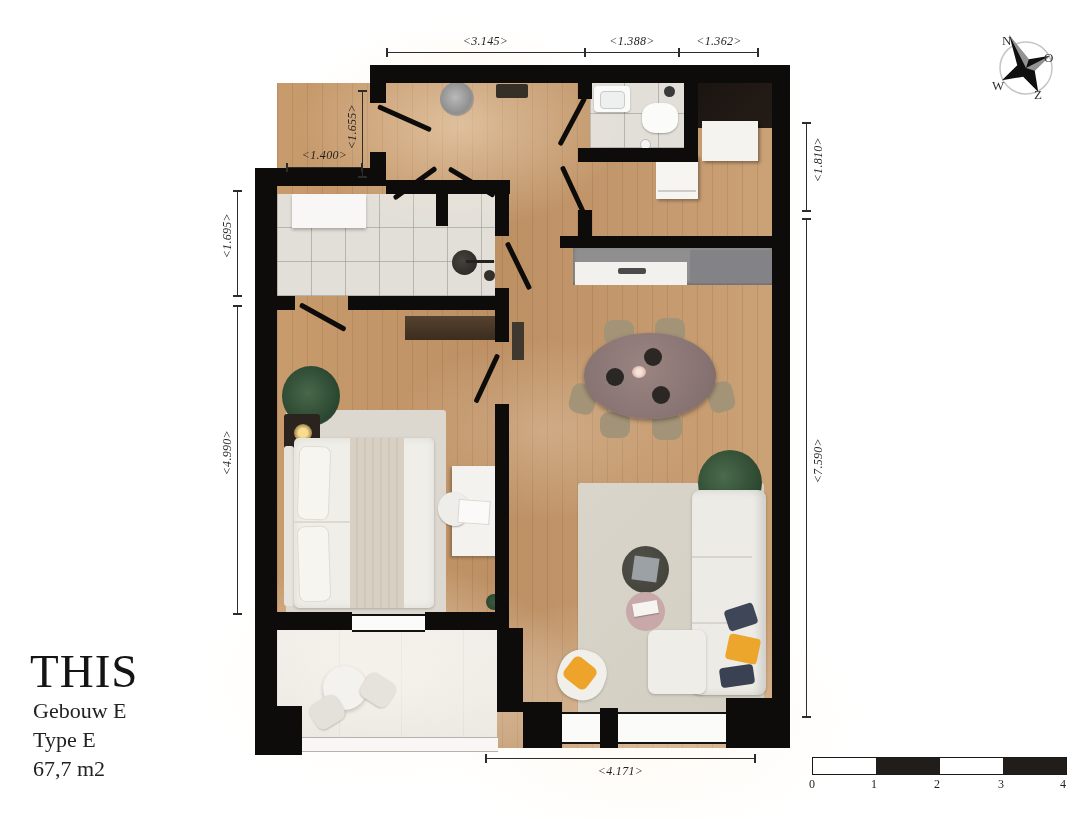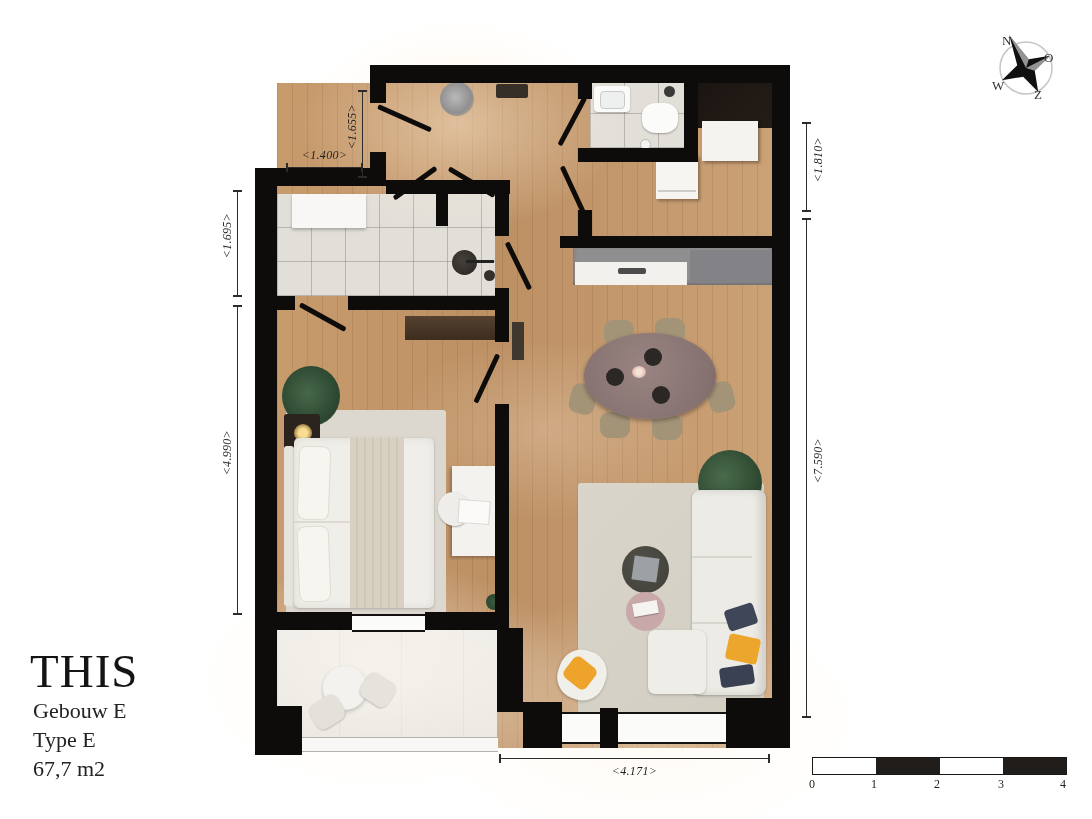--- a/index.html
+++ b/index.html
@@ -166,20 +166,30 @@
 
   <div class="door-leaf" style="left:378px;top:104px;width:58px;transform:rotate(24deg);"></div>
   <div class="door-leaf" style="left:394px;top:196px;width:52px;transform:rotate(-36deg);"></div>
   <div class="door-leaf" style="left:449px;top:166px;width:53px;transform:rotate(31deg);"></div>
   <div class="door-leaf" style="left:585px;top:95px;width:54px;transform:rotate(118deg);"></div>
   <div class="door-leaf" style="left:562px;top:164px;width:53px;transform:rotate(65deg);"></div>
   <div class="door-leaf" style="left:507px;top:240px;width:52px;transform:rotate(64deg);"></div>
   <div class="door-leaf" style="left:498px;top:352px;width:53px;transform:rotate(115deg);"></div>
   <div class="door-leaf" style="left:300px;top:302px;width:52px;transform:rotate(29deg);"></div>
 
+  <div class="abs dim" style="left:386px;top:52px;width:373px;height:20px;">
+    <div class="dimlineH abs" style="left:0;top:0;width:373px;"></div>
+    <div class="tickV" style="left:0;"></div>
+      <div class="tickV" style="left:198px;"></div>
+    <div class="tickV" style="left:292px;"></div>
+      <div class="tickV" style="left:371px;"></div>
+    <div class="dimlabel abs ctr" style="left:0;top:-18px;width:199px;">&lt;3.145&gt;</div>
+    <div class="dimlabel abs ctr" style="left:199px;top:-18px;width:94px;">&lt;1.388&gt;</div>
+    <div class="dimlabel abs ctr" style="left:293px;top:-18px;width:80px;">&lt;1.362&gt;</div>
+  </div>
 
   <div class="abs dim" style="left:362px;top:90px;height:88px;width:14px;">
     <div class="dimlineV abs" style="left:0;top:0;height:88px;"></div>
     <div class="tickH" style="top:0;"></div>
       <div class="tickH" style="top:86px;"></div>
     <div class="dimlabel vlabel abs" style="left:-17px;top:14px;">&lt;1.655&gt;</div>
   </div>
   <div class="abs dim" style="left:286px;top:167px;width:77px;height:14px;">
     <div class="dimlineH abs" style="left:0;top:0;width:77px;"></div>
     <div class="tickV" style="left:0;"></div>
@@ -205,21 +215,21 @@
       <div class="tickH" style="top:88px;"></div>
     <div class="dimlabel vlabel abs" style="left:5px;top:15px;">&lt;1.810&gt;</div>
   </div>
   <div class="abs dim" style="left:806px;top:218px;height:500px;width:14px;">
     <div class="dimlineV abs" style="left:0;top:0;height:500px;"></div>
     <div class="tickH" style="top:0;"></div>
       <div class="tickH" style="top:498px;"></div>
     <div class="dimlabel vlabel abs" style="left:5px;top:220px;">&lt;7.590&gt;</div>
   </div>
 
-  <div class="abs dim" style="left:499px;top:758px;width:271px;height:22px;">
+  <div class="abs dim" style="left:485px;top:758px;width:271px;height:22px;">
     <div class="dimlineH abs" style="left:0;top:0;width:271px;"></div>
     <div class="tickV" style="left:0;"></div>
       <div class="tickV" style="left:269px;"></div>
     <div class="dimlabel abs ctr" style="left:0;top:6px;width:271px;">&lt;4.171&gt;</div>
   </div>
 
   <svg class="abs" style="left:982px;top:24px;z-index:40;" width="88" height="88" viewBox="-44 -44 88 88">
     <circle cx="0" cy="0" r="26" fill="none" stroke="#c8c6c2" stroke-width="1.5"></circle>
     <g transform="rotate(-27)">
       <path d="M0,-37 L6.5,-6.5 L27,0 L6.5,6.5 L0,27 L-6.5,6.5 L-27,0 L-6.5,-6.5 Z" fill="#101010"></path>

